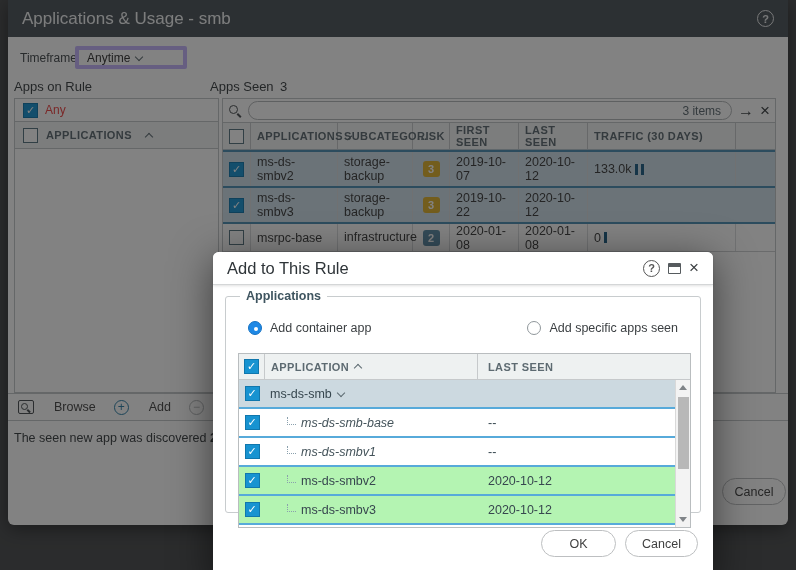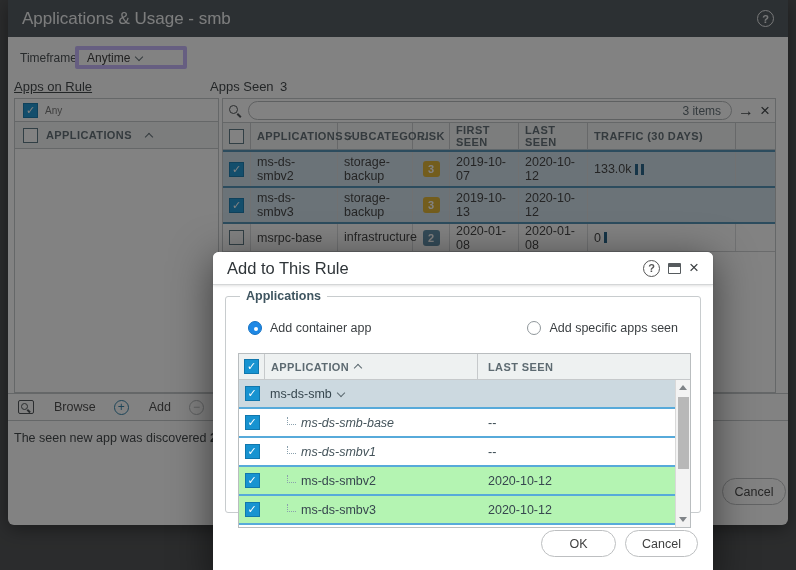--- a/index.html
+++ b/index.html
@@ -17,27 +17,27 @@
   .helpcirc.dark{border-color:#555;color:#555;}
   .helpcirc::before{content:"?";}
 
   .tf-label{position:absolute;left:12px;top:51px;font-size:12px;color:#43494d;}
   .tf-select{position:absolute;left:67px;top:46px;width:112px;height:23px;border:4px solid #c4b5fd;
              border-radius:2px;background:#fff;font-size:12px;color:#333;display:flex;align-items:center;
              padding:0 8px;}
   .tf-select .chev{margin-left:auto;}
 
   .sec-label{position:absolute;top:79px;font-size:13px;color:#3a3f42;}
-  .sec-label.l1{left:6px;text-decoration:underline;}
+  .sec-label.l1{left:6px;}
   .sec-label.l2{left:202px;}
   .sec-label.l3{left:272px;}
 
   
   .lpanel{position:absolute;left:6px;top:98px;width:205px;height:295px;border:1px solid #c3c6c8;background:#fff;}
-  .any-row{height:23px;border-bottom:1px solid #c3c6c8;display:flex;align-items:center;padding:0 8px;gap:7px;font-size:10px;color:#737373;}
+  .any-row{height:23px;border-bottom:1px solid #c3c6c8;display:flex;align-items:center;padding:0 8px;gap:7px;font-size:12px;color:#ef4444;}
   .lhead{height:27px;border-bottom:1px solid #c3c6c8;background:#f2f4f4;display:flex;align-items:center;padding:0 8px;gap:8px;}
 
   .colhead{font-size:11px;font-weight:bold;color:#5d6a71;letter-spacing:.4px;}
 
   
   .rpanel{position:absolute;left:214px;top:98px;width:554px;height:295px;border:1px solid #c3c6c8;background:#fff;}
   .search-row{height:23px;display:flex;align-items:center;padding:0 5px;gap:6px;}
   .search-pill{flex:1;height:19px;border:1px solid #b5b8ba;border-radius:10px;background:#fff;
                display:flex;align-items:center;justify-content:flex-end;padding:0 10px;font-size:12px;color:#5d6a71;}
   .go-ic::before{content:"\2192";font-size:16px;color:#3c4periodic043;color:#3c4043;}
@@ -233,21 +233,21 @@
 
         <div class="rrow h36 sel">
           <div class="c-cb">
               <span class="cb checked"></span>
             </div>
           <div class="c-app">ms-ds-smbv3</div>
           <div class="c-sub">storage-backup</div>
           <div class="c-risk">
               <span class="risk r3">3</span>
             </div>
-          <div class="c-first">2019-10-13</div>
+          <div class="c-first">2019-10-22</div>
           <div class="c-last">2020-10-12</div>
           <div class="c-x"></div>
         </div>
 
         <div class="rrow h30">
           <div class="c-cb">
               <span class="cb"></span>
             </div>
           <div class="c-app">msrpc-base</div>
           <div class="c-sub">infrastructure</div>

